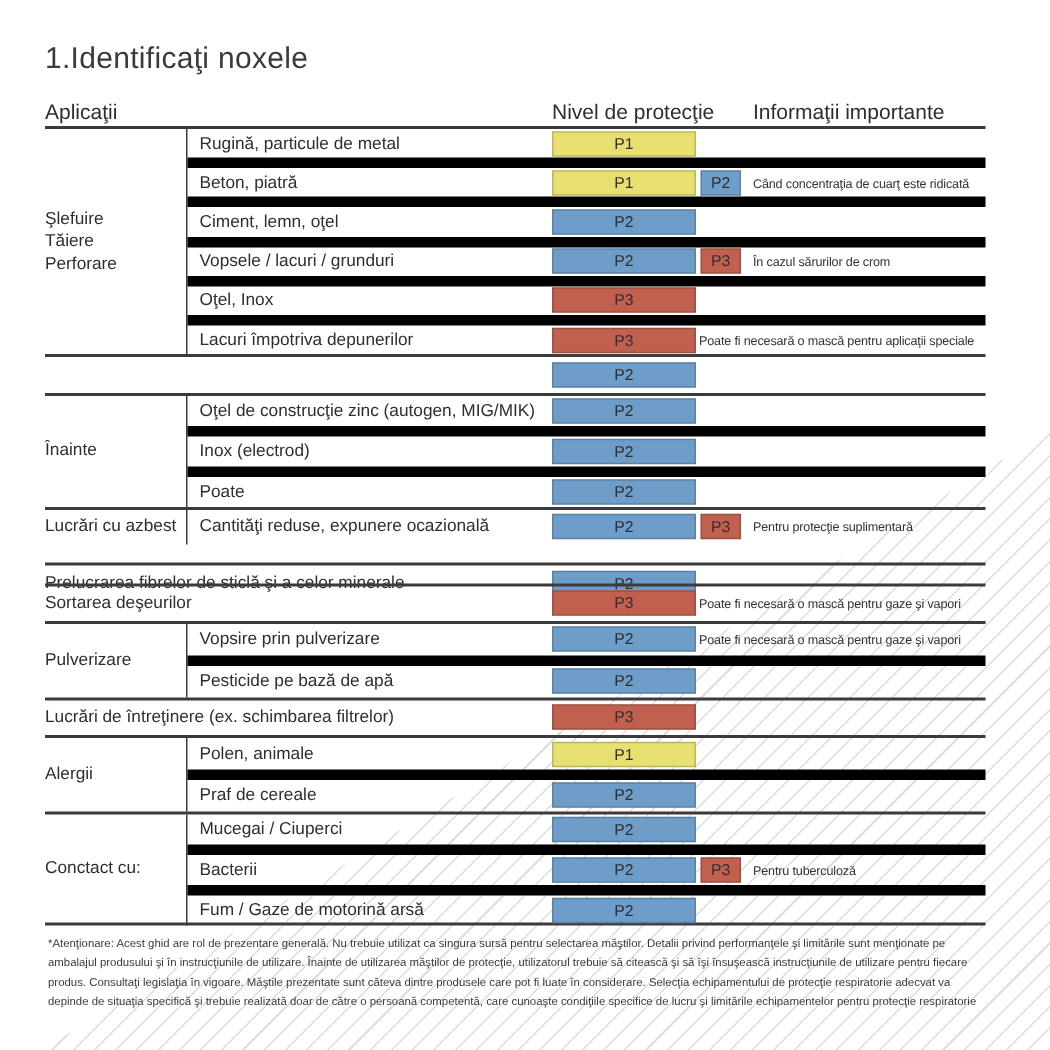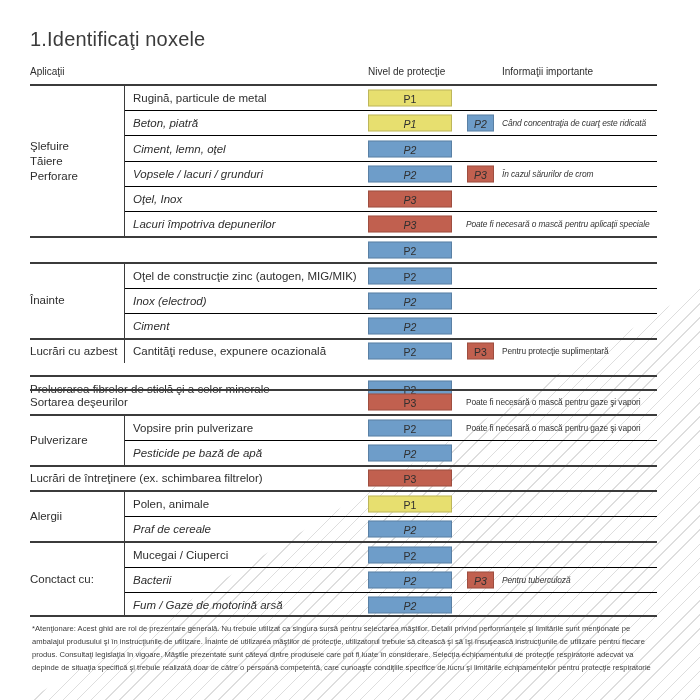--- a/index.html
+++ b/index.html
@@ -2,39 +2,39 @@
 <html><head>
 <meta charset="utf-8">
 <style>
   html,body{margin:0;padding:0;}
   #page{position:relative;width:700px;height:700px;background:#ffffff;overflow:hidden;
         font-family:"Liberation Sans",sans-serif;color:#2e2e2e;}
   #hatch{position:absolute;left:0;top:0;width:700px;height:700px;
          background:repeating-linear-gradient(135deg,transparent 0 9px,#dedede 9px 10px);
          clip-path:polygon(100% 41%,100% 100%,4% 100%);}
   #title{position:absolute;left:30px;top:28px;font-size:20px;color:#3b3b3b;letter-spacing:.2px;}
-  .colhead{position:absolute;top:66px;font-size:10px;color:#2e2e2e;}
+  .colhead{position:absolute;top:66px;font-size:14px;color:#2e2e2e;}
   #head-apps{left:30px;}
   #head-level{left:368px;}
   #head-info{left:502px;}
   #table{position:absolute;left:30px;top:84px;width:627px;height:533px;}
   #table-bottom{position:absolute;left:0;top:531px;width:627px;height:2px;background:#3b3b3b;}
   .group{position:absolute;left:0;width:627px;border-top:2px solid #3b3b3b;
          box-sizing:border-box;display:flex;}
   .glabel{width:95px;border-right:1px solid #3b3b3b;box-sizing:border-box;display:flex;
           flex-direction:column;justify-content:center;font-size:11.5px;line-height:15px;}
   .rows{flex:1;display:flex;flex-direction:column;}
   .row{position:relative;flex:1;box-sizing:border-box;}
-  .row.sep{border-top:1px solid #000000;font-style:italic;}
+  .row.sep{border-top:7px solid #000000;}
   .rlabel{position:absolute;left:8px;top:50%;transform:translateY(-50%);
           font-size:11.5px;white-space:nowrap;}
   .rlabel.bold{font-weight:bold;}
   .row.fw{flex:1;}
   .row.fw .rlabel{left:0;}
-  .bar{position:absolute;left:243px;width:84px;height:17px;top:50%;transform:translateY(-50%);
+  .bar{position:absolute;left:243px;width:96px;height:17px;top:50%;transform:translateY(-50%);
        text-align:center;font-size:10.5px;line-height:16px;color:#2f2f2f;
        border:1px solid rgba(0,0,0,.18);box-sizing:border-box;}
   .row.fw .bar{left:338px;}
   .badge{position:absolute;left:342px;width:27px;height:17px;top:50%;transform:translateY(-50%);
          text-align:center;font-size:10.5px;line-height:16px;color:#2f2f2f;
          border:1px solid rgba(0,0,0,.18);box-sizing:border-box;}
   .info{position:absolute;left:341px;top:50%;transform:translateY(-50%);
         font-size:8.4px;color:#333;white-space:nowrap;letter-spacing:-.1px;}
   .info.after-badge{left:377px;}
   .row.fw .info{left:436px;}
@@ -102,21 +102,21 @@
         <div class="rows">
           <div class="row">
             <div class="rlabel">Oţel de construcţie zinc (autogen, MIG/MIK)</div>
             <div class="bar" style="background: rgb(110, 157, 201);">P2</div>
           </div>
           <div class="row sep">
             <div class="rlabel">Inox (electrod)</div>
             <div class="bar" style="background: rgb(110, 157, 201);">P2</div>
           </div>
           <div class="row sep">
-            <div class="rlabel">Ciment</div>
+            <div class="rlabel">Poate</div>
             <div class="bar" style="background: rgb(110, 157, 201);">P2</div>
           </div>
         </div>
       </div>
       <div class="group" style="top: 253.8px; height: 25.38px;">
         <div class="glabel">
           <div>Lucrări cu azbest</div>
         </div>
         <div class="rows">
           <div class="row">

